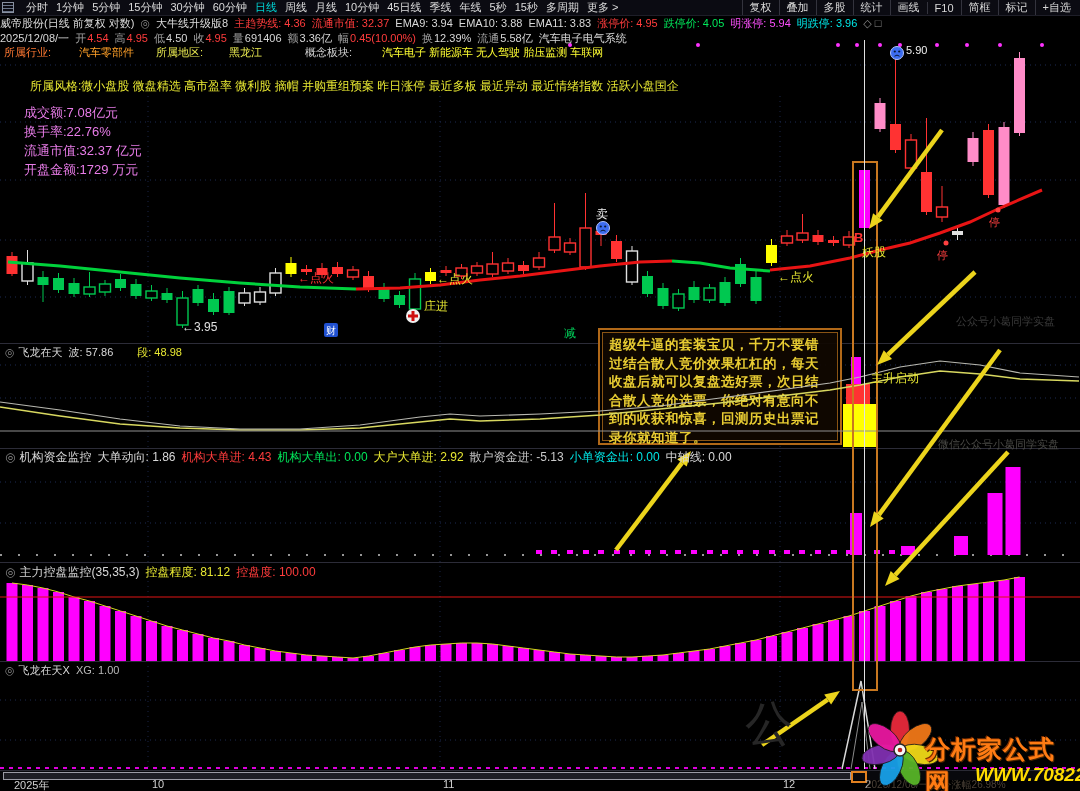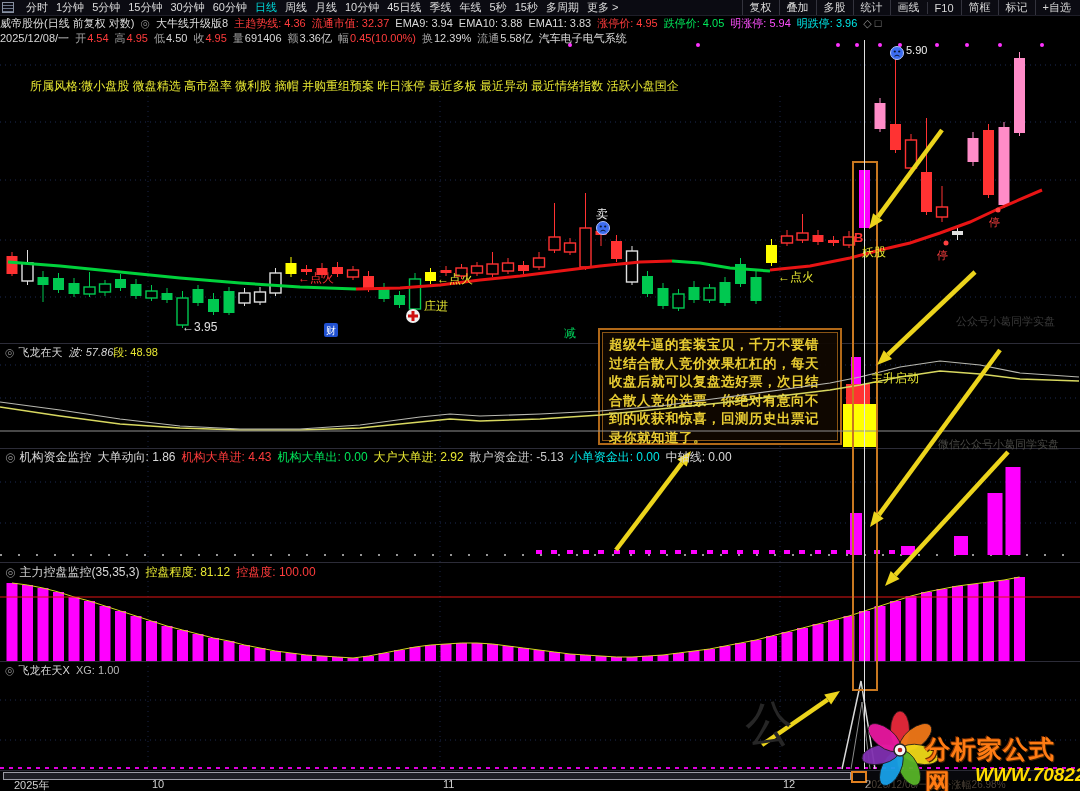--- a/index.html
+++ b/index.html
@@ -71,21 +71,35 @@
         <span>统计</span>
         <span>画线</span>
         <span>F10</span>
         <span>简框</span>
         <span>标记</span>
         <span>+自选</span>
       </div>
   </div>
   <div id="row-title" class="row" style="top:16px;font-size:11px;"><span style="color: rgb(220, 220, 220); margin-right: 6px;">威帝股份(日线 前复权 对数)</span><span style="color: rgb(138, 138, 138); margin-right: 6px;">◎</span><span style="color: rgb(220, 220, 220); margin-right: 6px;">大牛线升级版8</span><span style="color: rgb(255, 60, 60); margin-right: 6px;">主趋势线: 4.36</span><span style="color: rgb(255, 60, 60); margin-right: 6px;">流通市值: 32.37</span><span style="color: rgb(216, 216, 216); margin-right: 6px;">EMA9: 3.94</span><span style="color: rgb(216, 216, 216); margin-right: 6px;">EMA10: 3.88</span><span style="color: rgb(216, 216, 216); margin-right: 6px;">EMA11: 3.83</span><span style="color: rgb(255, 60, 60); margin-right: 6px;">涨停价: 4.95</span><span style="color: rgb(0, 230, 90); margin-right: 6px;">跌停价: 4.05</span><span style="color: rgb(255, 80, 255); margin-right: 6px;">明涨停: 5.94</span><span style="color: rgb(0, 230, 230); margin-right: 6px;">明跌停: 3.96</span><span style="color: rgb(144, 144, 144); margin-right: 6px;">◇ □</span></div>
   <div id="row-quote" class="row" style="top:31px;font-size:11px;"><span style="color: rgb(216, 216, 216); margin-right: 6px;">2025/12/08/一</span><span style="color: rgb(160, 160, 160); margin-right: 1px;">开</span><span style="color: rgb(255, 60, 60); margin-right: 6px;">4.54</span><span style="color: rgb(160, 160, 160); margin-right: 1px;">高</span><span style="color: rgb(255, 60, 60); margin-right: 6px;">4.95</span><span style="color: rgb(160, 160, 160); margin-right: 1px;">低</span><span style="color: rgb(216, 216, 216); margin-right: 6px;">4.50</span><span style="color: rgb(160, 160, 160); margin-right: 1px;">收</span><span style="color: rgb(255, 60, 60); margin-right: 6px;">4.95</span><span style="color: rgb(160, 160, 160); margin-right: 1px;">量</span><span style="color: rgb(216, 216, 216); margin-right: 6px;">691406</span><span style="color: rgb(160, 160, 160); margin-right: 1px;">额</span><span style="color: rgb(216, 216, 216); margin-right: 6px;">3.36亿</span><span style="color: rgb(160, 160, 160); margin-right: 1px;">幅</span><span style="color: rgb(255, 60, 60); margin-right: 6px;">0.45(10.00%)</span><span style="color: rgb(160, 160, 160); margin-right: 1px;">换</span><span style="color: rgb(216, 216, 216); margin-right: 6px;">12.39%</span><span style="color: rgb(160, 160, 160); margin-right: 1px;">流通</span><span style="color: rgb(216, 216, 216); margin-right: 6px;">5.58亿</span><span style="color: rgb(216, 216, 216); margin-right: 6px;">汽车电子电气系统</span></div>
+  <div id="row-sector" class="row" style="top:45px;font-size:11px;height:13px;">
+      <span style="color: rgb(255, 120, 50); position: absolute; left: 4px; top: 0px;">所属行业:</span>
+      <span style="color: rgb(255, 160, 40); position: absolute; left: 79px; top: 0px;">汽车零部件</span>
+      <span style="color: rgb(232, 232, 80); position: absolute; left: 156px; top: 0px;">所属地区:</span>
+      <span style="color: rgb(232, 232, 80); position: absolute; left: 229px; top: 0px;">黑龙江</span>
+      <span style="color: rgb(208, 208, 208); position: absolute; left: 305px; top: 0px;">概念板块:</span>
+      <span style="color: rgb(255, 255, 50); position: absolute; left: 382px; top: 0px;">汽车电子 新能源车 无人驾驶 胎压监测 车联网</span>
+    </div>
   <div id="row-style" class="row" style="top: 78px; left: 30px; font-size: 12px; color: rgb(232, 232, 50);">所属风格:微小盘股 微盘精选 高市盈率 微利股 摘帽 并购重组预案 昨日涨停 最近多板 最近异动 最近情绪指数 活跃小盘国企</div>
+  <div id="stats" style="color: rgb(232, 124, 232);">
+      <div>成交额:7.08亿元</div>
+      <div>换手率:22.76%</div>
+      <div>流通市值:32.37 亿元</div>
+      <div>开盘金额:1729 万元</div>
+    </div>
 
   <svg id="gfx-main" width="1080" height="791">
       <line x1="148" y1="96" x2="148" y2="768" stroke="#1a2446" stroke-dasharray="1 4"></line>
       <line x1="440" y1="96" x2="440" y2="768" stroke="#1a2446" stroke-dasharray="1 4"></line>
       <line x1="780" y1="96" x2="780" y2="768" stroke="#1a2446" stroke-dasharray="1 4"></line>
       <line x1="0" y1="65" x2="1080" y2="65" stroke="#1c2a52" stroke-dasharray="1 4"></line>
       <line x1="0" y1="122" x2="1080" y2="122" stroke="#1c2a52" stroke-dasharray="1 4"></line>
       <line x1="0" y1="180" x2="1080" y2="180" stroke="#1c2a52" stroke-dasharray="1 4"></line>
       <line x1="0" y1="240" x2="1080" y2="240" stroke="#1c2a52" stroke-dasharray="1 4"></line>
       <line x1="0" y1="297" x2="1080" y2="297" stroke="#1c2a52" stroke-dasharray="1 4"></line>
@@ -429,17 +443,17 @@
         <circle cx="48" cy="44" r="6" fill="#f8f8f8" stroke="#282828" stroke-width="1.5"></circle>
         <circle cx="48" cy="44" r="2.3" fill="#c02020"></circle>
       </svg>
     <div id="wm-brand">分析家公式网</div>
     <div id="wm-url">WWW.70822.COM</div>
   </div>
 <div class="pdivider" style="top: 343px;"></div>
     <div class="pdivider" style="top: 448px;"></div>
     <div class="pdivider" style="top: 562px;"></div>
     <div class="pdivider" style="top: 661px;"></div>
-    <div class="phead" style="top: 345px; font-size: 11px; padding-left: 5px;"><span style="color: rgb(138, 138, 138); margin-right: 4px;">◎</span><span style="color: rgb(216, 216, 216); margin-right: 6px;">飞龙在天</span><span style="color: rgb(216, 216, 216); margin-right: 0; font-style: italic;">波: 57.86</span><span style="color: rgb(232, 232, 50); margin-right: 6px;">段: 48.98</span></div>
+    <div class="phead" style="top: 345px; font-size: 11px; padding-left: 5px;"><span style="color: rgb(138, 138, 138); margin-right: 4px;">◎</span><span style="color: rgb(216, 216, 216); margin-right: 6px;">飞龙在天</span><span style="color: rgb(216, 216, 216); margin-right: 24px;">波: 57.86</span><span style="color: rgb(232, 232, 50); margin-right: 6px;">段: 48.98</span></div>
     <div class="phead" style="top: 449px; font-size: 12px; padding-left: 5px;"><span style="color: rgb(138, 138, 138); margin-right: 4px;">◎</span><span style="color: rgb(216, 216, 216); margin-right: 6px;">机构资金监控</span><span style="color: rgb(216, 216, 216); margin-right: 6px;">大单动向: 1.86</span><span style="color: rgb(255, 60, 60); margin-right: 6px;">机构大单进: 4.43</span><span style="color: rgb(0, 230, 90); margin-right: 6px;">机构大单出: 0.00</span><span style="color: rgb(232, 232, 50); margin-right: 6px;">大户大单进: 2.92</span><span style="color: rgb(200, 200, 200); margin-right: 6px;">散户资金进: -5.13</span><span style="color: rgb(0, 230, 230); margin-right: 6px;">小单资金出: 0.00</span><span style="color: rgb(216, 216, 216); margin-right: 6px;">中轴线: 0.00</span></div>
     <div class="phead" style="top: 564px; font-size: 12px; padding-left: 5px;"><span style="color: rgb(138, 138, 138); margin-right: 4px;">◎</span><span style="color: rgb(216, 216, 216); margin-right: 6px;">主力控盘监控(35,35,3)</span><span style="color: rgb(232, 232, 50); margin-right: 6px;">控盘程度: 81.12</span><span style="color: rgb(255, 60, 60); margin-right: 2px;">控盘度: 100.00</span></div>
     <div class="phead" style="top: 663px; font-size: 11px; padding-left: 5px;"><span style="color: rgb(138, 138, 138); margin-right: 4px;">◎</span><span style="color: rgb(216, 216, 216); margin-right: 6px;">飞龙在天X</span><span style="color: rgb(184, 184, 184); margin-right: 6px;">XG: 1.00</span></div>
   </div>
 
 </body></html>

